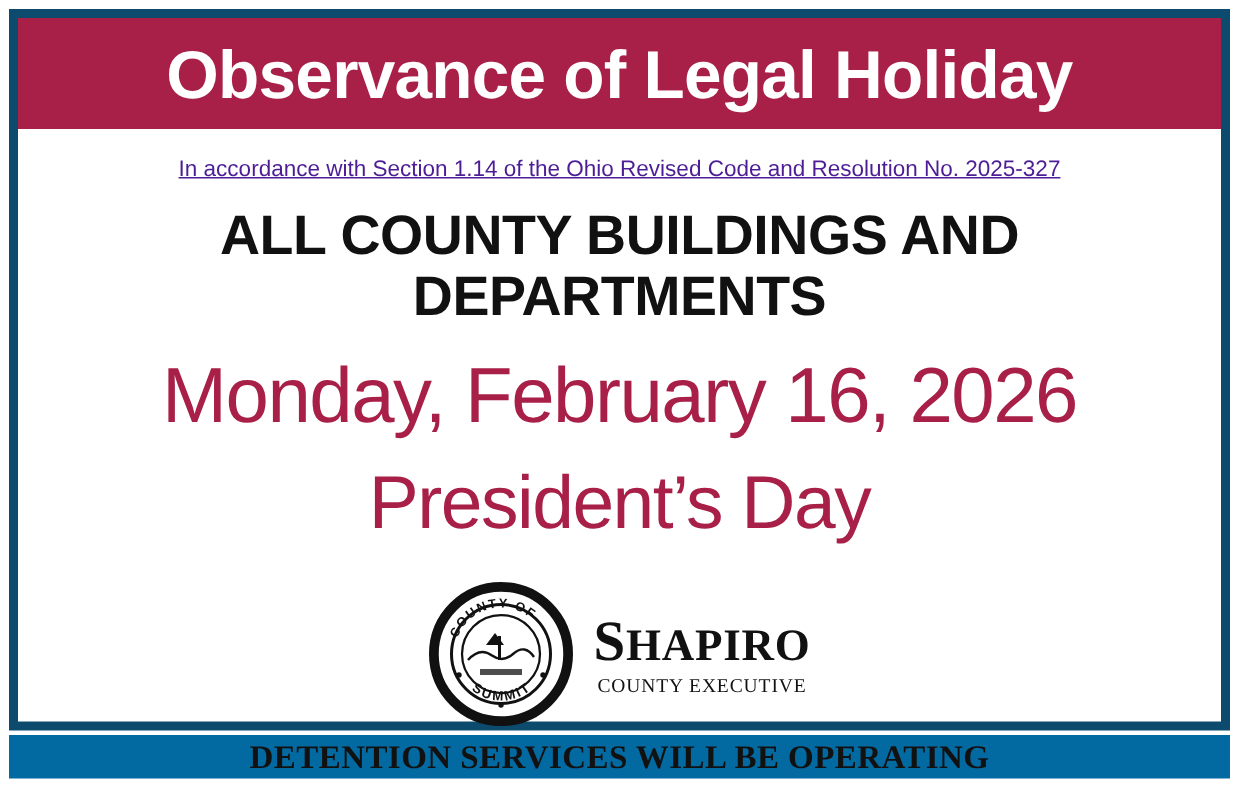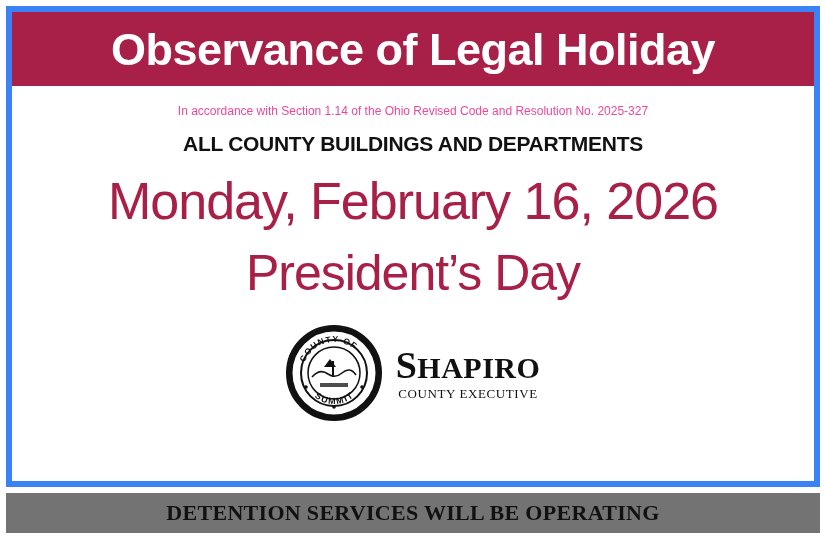--- a/index.html
+++ b/index.html
@@ -22,21 +22,21 @@
     display: flex;
     flex-direction: column;
   }
   
   .frame {
     position: absolute;
     left: 6px;
     top: 6px;
     right: 6px;
     bottom: 52px;
-    border: 6px solid #3b82f6;
+    border: 6px solid #0c4a6e;
     box-sizing: border-box;
     background: #ffffff;
   }
   .header-bar {
     background: #a81f47;
     height: 74px;
     display: flex;
     align-items: center;
     justify-content: center;
     box-sizing: border-box;
@@ -49,28 +49,29 @@
     line-height: 1;
     white-space: nowrap;
   }
   .body-area {
     padding: 0 14px;
     box-sizing: border-box;
     text-align: center;
   }
   .accordance {
     margin-top: 18px;
-    font-size: 12px;
-    color: #ec4899;
+    font-size: 15px;
+    color: #4c1d95;
     font-weight: normal;
     line-height: 1.2;
+    text-decoration: underline;
   }
   .closed-line {
     margin-top: 14px;
-    font-size: 21px;
+    font-size: 37px;
     font-weight: bold;
     color: #111111;
     line-height: 1.12;
     letter-spacing: -0.3px;
   }
   .closed-line .l2 {
     display: block;
   }
   .date-block {
     margin-top: 18px;
@@ -128,23 +129,23 @@
     font-weight: normal;
     display: block;
     margin-top: 5px;
     letter-spacing: 0.6px;
     text-align: center;
   }
   .footer-bar {
     position: absolute;
     left: 6px;
     right: 6px;
-    bottom: 6px;
-    height: 40px;
-    background: #737373;
+    bottom: 20px;
+    height: 29px;
+    background: #0369a1;
     display: flex;
     align-items: center;
     justify-content: center;
   }
   .footer-text {
     font-family: "Liberation Serif", serif;
     font-size: 22px;
     font-weight: bold;
     color: #111111;
     letter-spacing: 0.3px;

